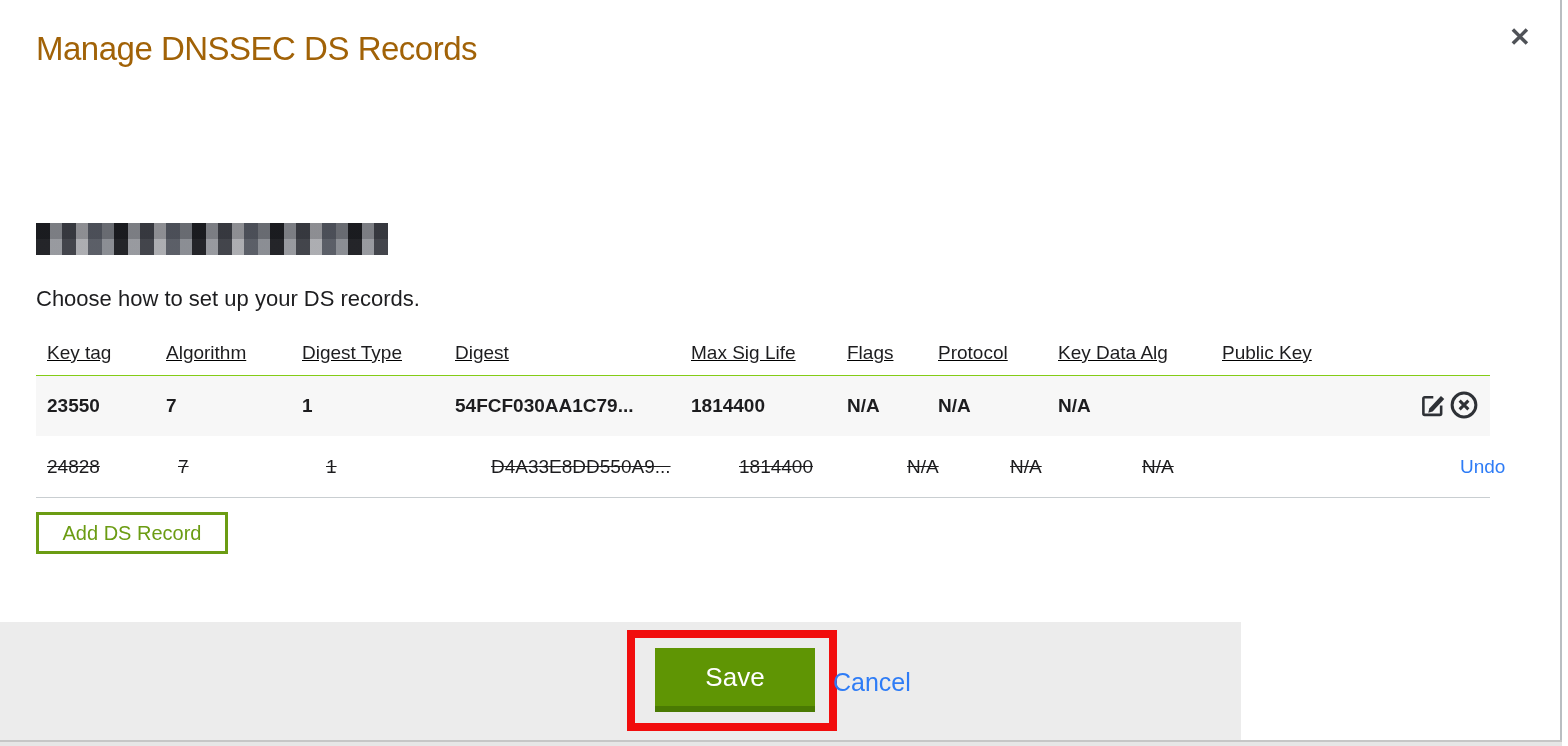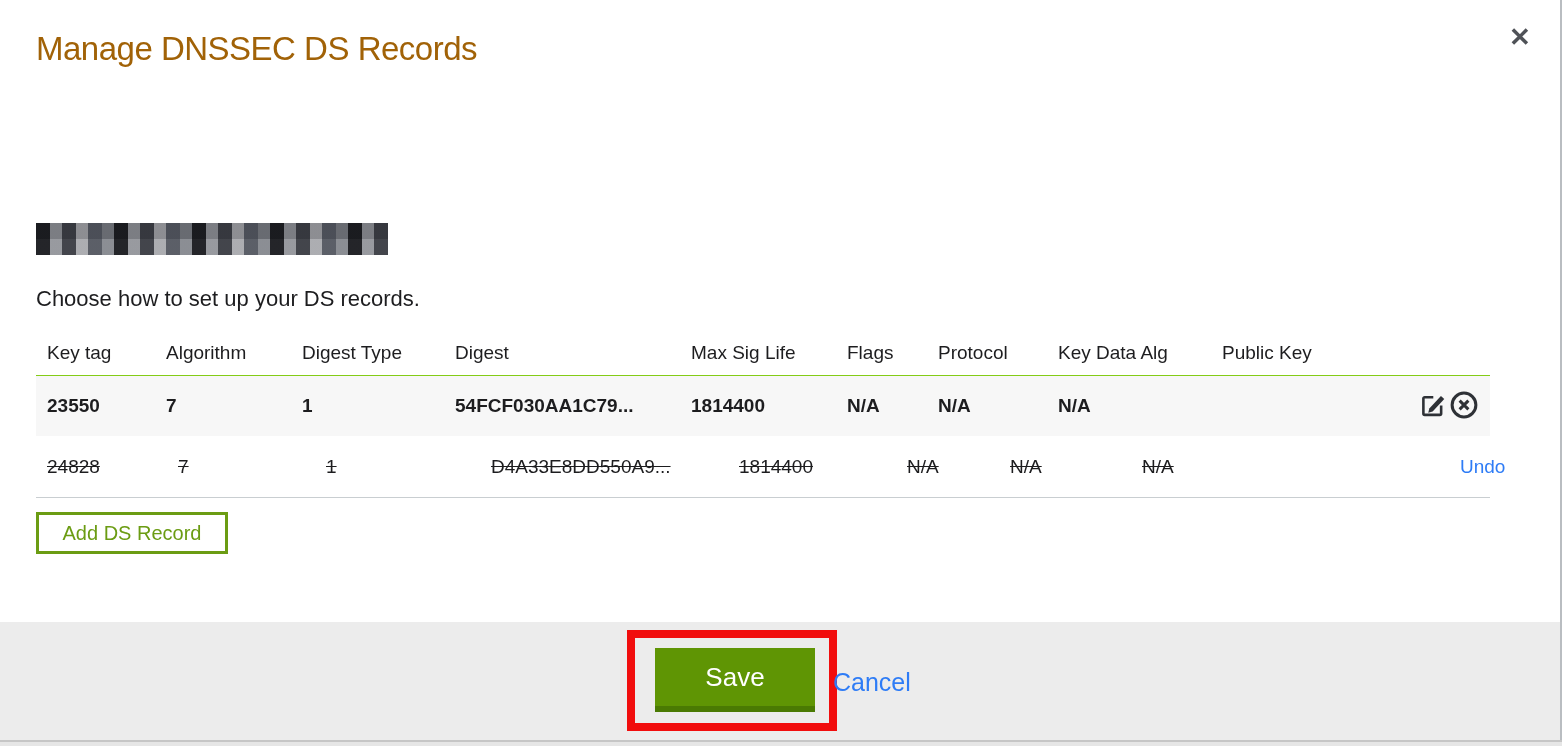--- a/index.html
+++ b/index.html
@@ -40,21 +40,21 @@
   }
 
   .instruction {
     position:absolute; left:36px; top:286px;
     font-size:22px; color:#1d1d1f;
   }
 
   
   .ds-table { position:absolute; left:36px; top:330px; width:1454px; }
   .trow { display:flex; align-items:center; }
-  .thead { height:45px; }
+  .thead { height:45px;text-decoration:underline; }
   .cell { flex:0 0 auto; font-size:19px; color:#1d1d1f; white-space:nowrap; overflow:hidden; }
   .c0 { width:130px; padding-left:11px; }
   .c1 { width:136px; }
   .c2 { width:153px; }
   .c3 { width:236px; }
   .c4 { width:156px; }
   .c5 { width:91px; }
   .c6 { width:120px; }
   .c7 { width:164px; }
   .c8 { width:130px; }
@@ -69,21 +69,21 @@
 
   .add-btn {
     position:absolute; left:36px; top:512px;
     width:192px; height:42px;
     background:#ffffff; border:3px solid #6b9c13; color:#6b9c13;
     font-size:20px; font-family:"Liberation Sans", sans-serif; cursor:pointer;
   }
 
   
   .footer {
-    position:absolute; left:0; top:622px; width:1562px; height:118px;
+    position:absolute; left:0; top:622px; width:1241px; height:118px;
     background:#ececec;
   }
   .red-annotation {
     position:absolute; left:627px; top:8px; width:210px; height:101px;
     border:8px solid #f10d0d; pointer-events:none;
   }
   .save-btn {
     position:absolute; left:655px; top:26px; width:160px; height:64px;
     background:#5f9504; border:none; border-bottom:6px solid #4a7a03;
     color:#ffffff; font-size:26px; font-family:"Liberation Sans", sans-serif; cursor:pointer;

